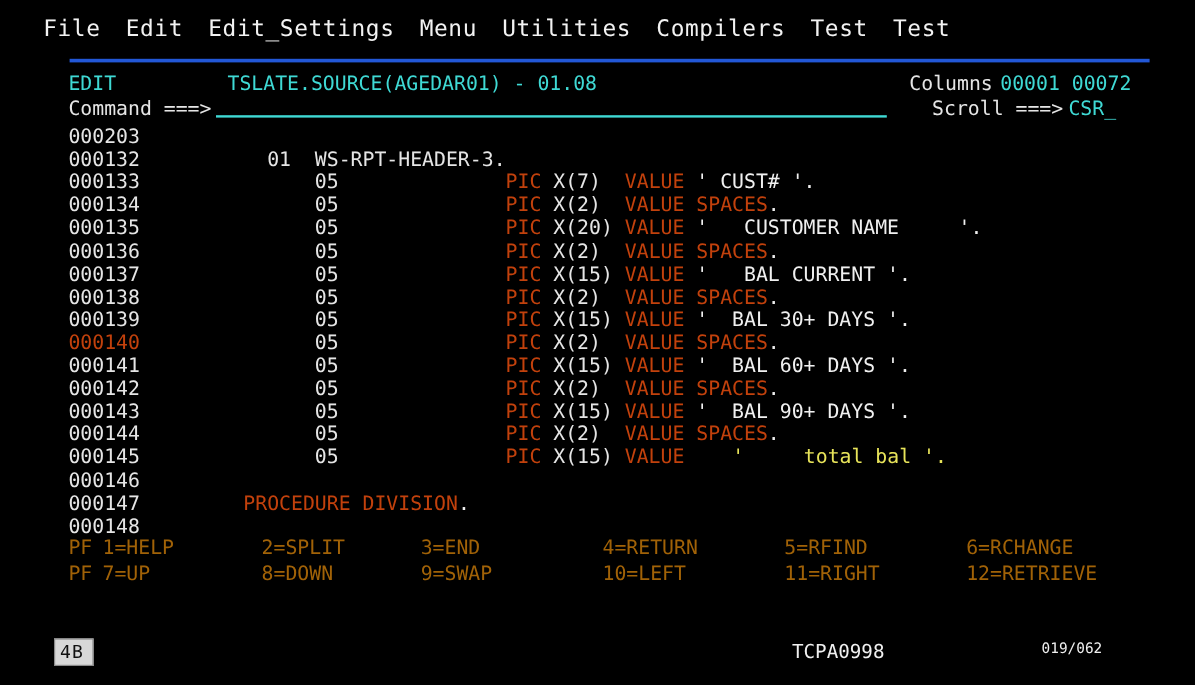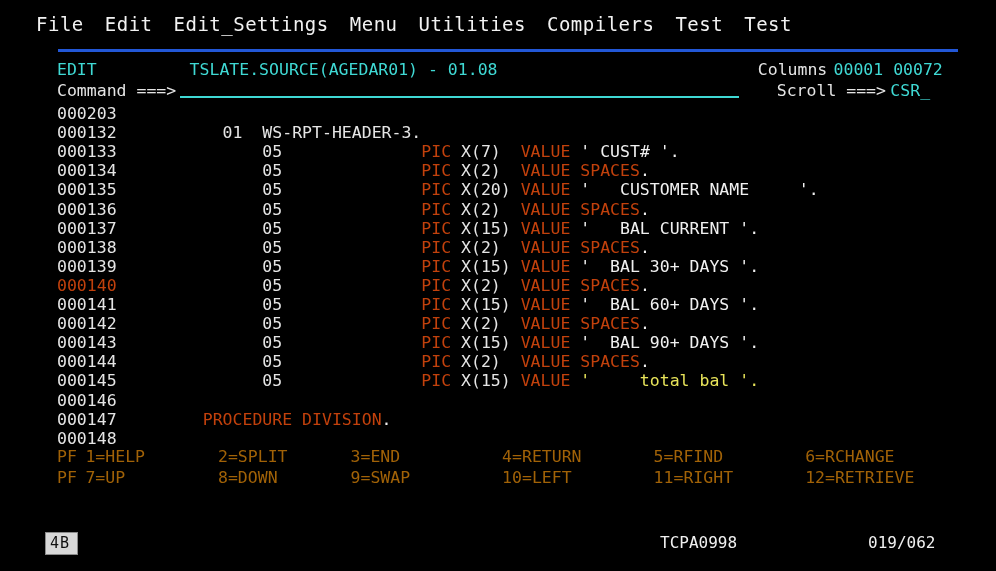--- a/index.html
+++ b/index.html
@@ -58,21 +58,21 @@
     white-space: pre;
     letter-spacing: 0px;
   }
   .cell { white-space: pre; }
 
   
   .c-green   { color: #e5e5e5; }
   .c-cyan    { color: #3fd9d4; }
   .c-red     { color: #c2410c; }
   .c-white   { color: #f0f0f0; }
-  .c-yellow  { color: #e8e45a; }
+  .c-yellow  { color: #e8e45a; margin-left: 30px; }
   .c-blue    { color: #a16207; }
 
   
   .field-ul {
     border-bottom: 2px solid #3fd9d4;
     display: inline-block;
     height: 15px;
     vertical-align: top;
   }
 
@@ -103,21 +103,21 @@
     top: 5px;
     color: #f0f0f0;
     font-size: 16px;
     white-space: pre;
   }
   #oia-pos {
     position: absolute;
     left: 868px;
     top: 5px;
     color: #f0f0f0;
-    font-size: 16px;
+    font-size: 12px;
     white-space: pre;
   }
 </style>
 </head>
 <body>
 
 <div id="screen">
 
   <div id="menubar">
       <div class="menu-item">File</div>

